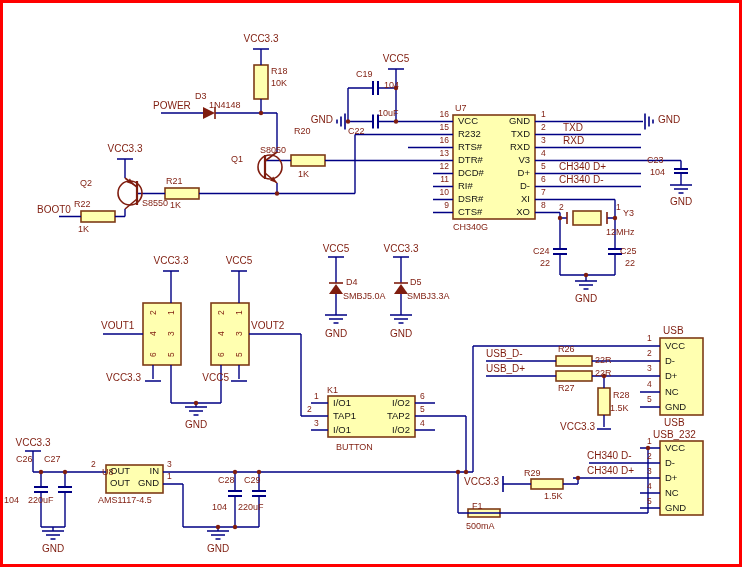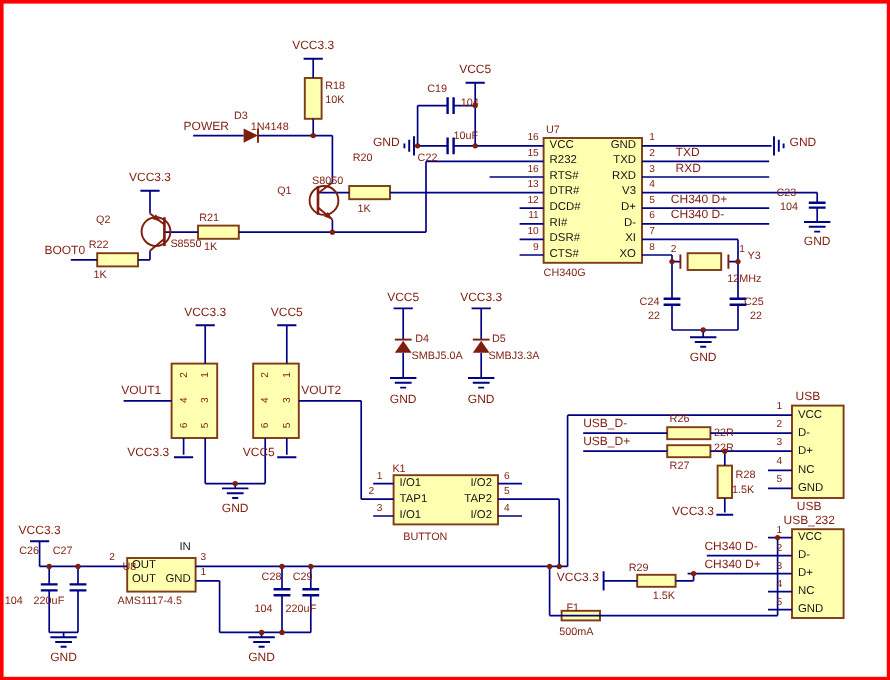--- a/index.html
+++ b/index.html
@@ -228,21 +228,21 @@
 <div class="nm r" style="left:480px;top:139px;width:47px">RXD</div>
 <div class="nm r" style="left:480px;top:152px;width:47px">V3</div>
 <div class="nm r" style="left:480px;top:165px;width:47px">D+</div>
 <div class="nm r" style="left:480px;top:178px;width:47px">D-</div>
 <div class="nm r" style="left:480px;top:191px;width:47px">XI</div>
 <div class="nm r" style="left:480px;top:204px;width:47px">XO</div>
 
 <div class="lbl" style="left:99px;top:464px">U8</div>
 <div class="lbl" style="left:95px;top:492px">AMS1117-4.5</div>
 <div class="nm" style="left:107px;top:463px">OUT</div>
-<div class="nm r" style="left:134px;top:448px;width:22px">IN</div>
+<div class="nm r" style="left:134px;top:463px;width:22px">IN</div>
 <div class="nm" style="left:107px;top:475px">OUT</div>
 <div class="nm r" style="left:126px;top:475px;width:30px">GND</div>
 <div class="pn" style="left:164px;top:457px">3</div>
 <div class="pn" style="left:164px;top:469px">1</div>
 <div class="pn" style="left:88px;top:457px">2</div>
 
 <div class="lbl" style="left:324px;top:382px">K1</div>
 <div class="lbl" style="left:333px;top:439px">BUTTON</div>
 <div class="nm" style="left:330px;top:395px">I/O1</div>
 <div class="nm r" style="left:358px;top:395px;width:49px">I/O2</div>

